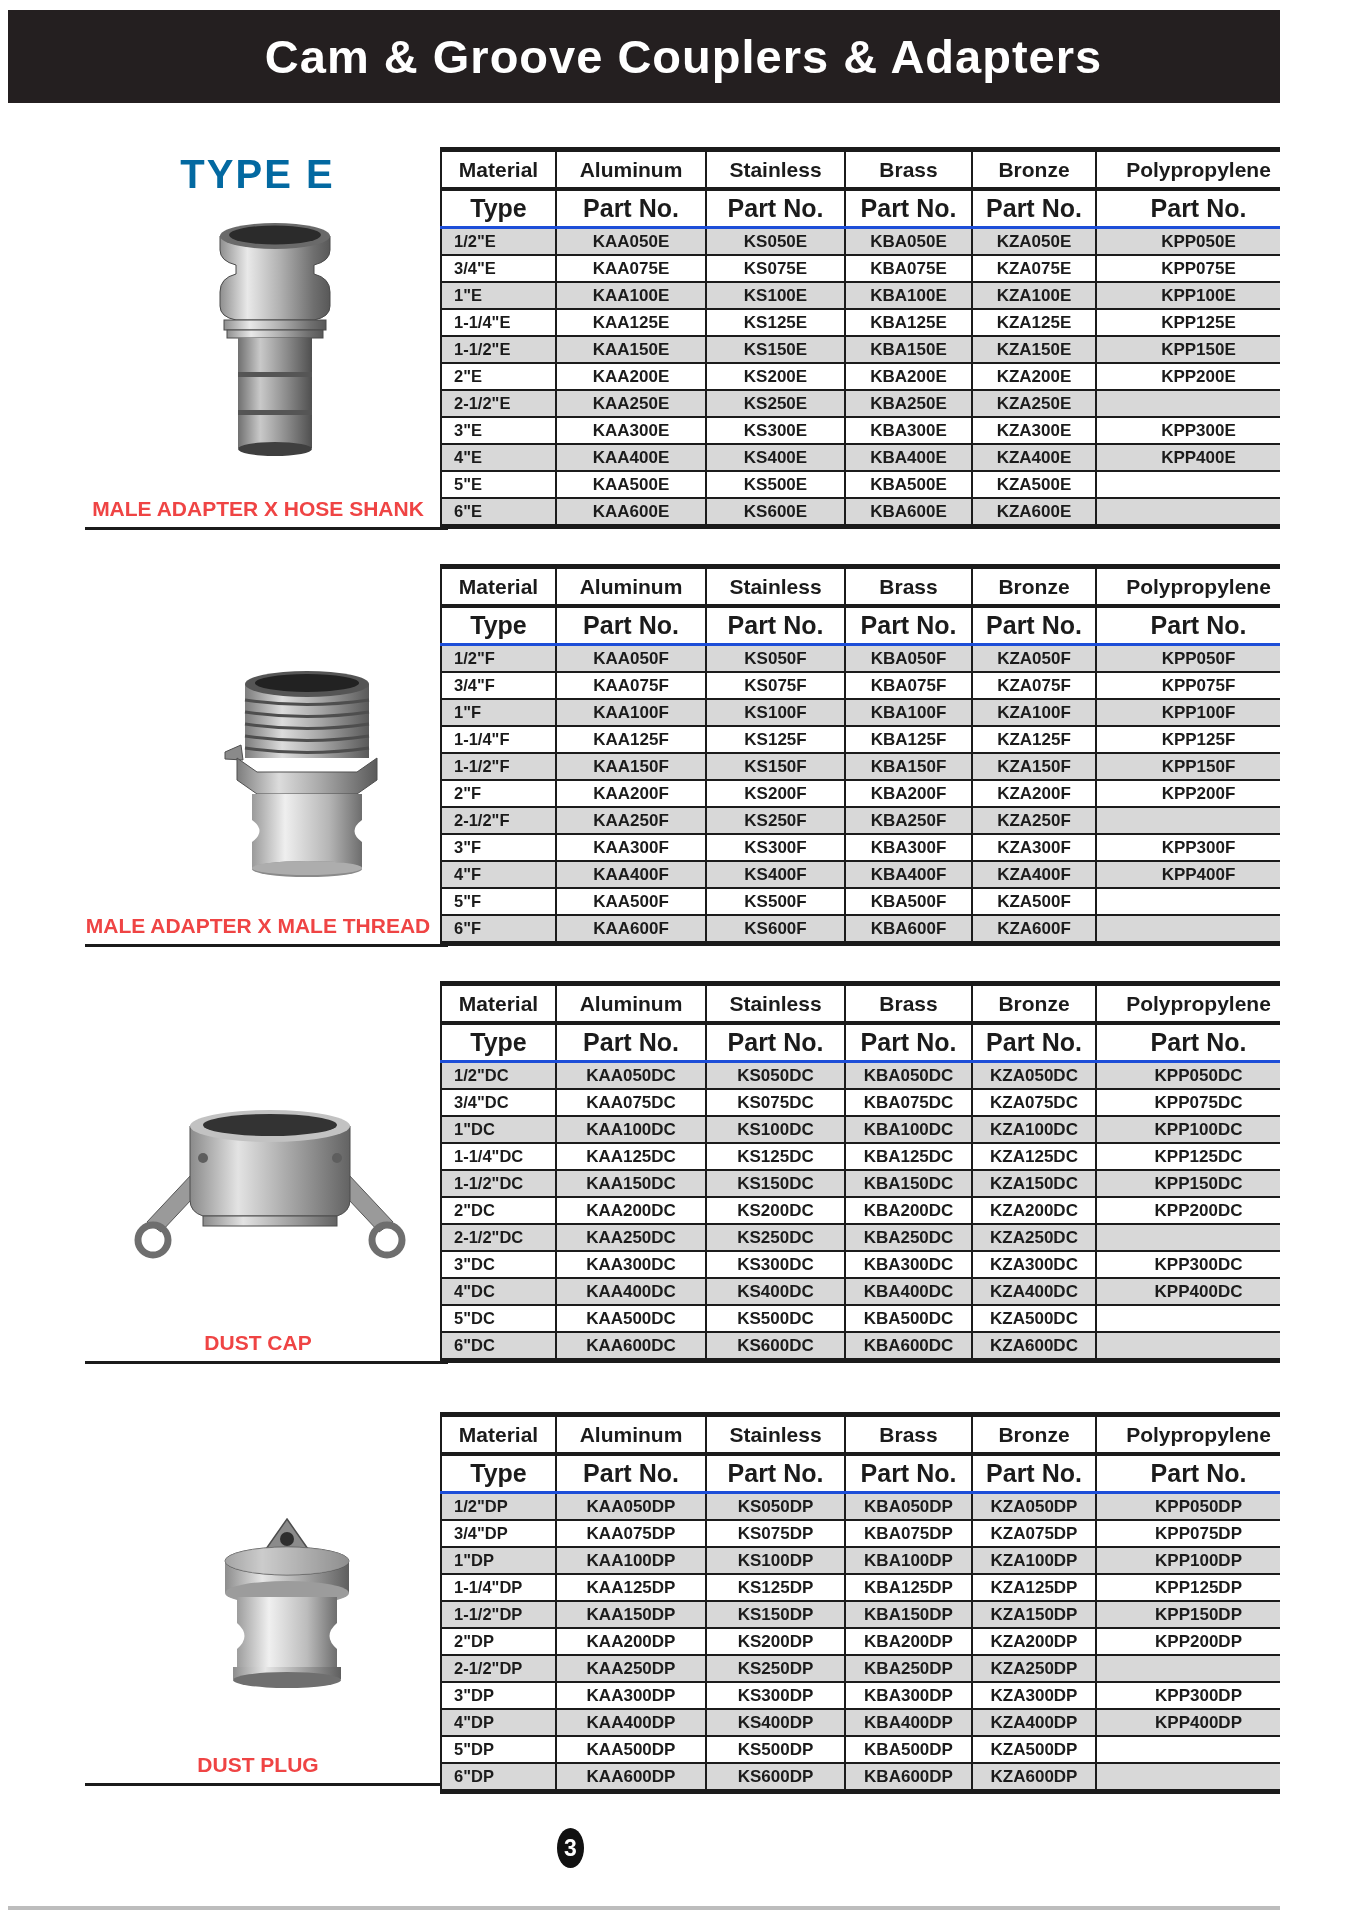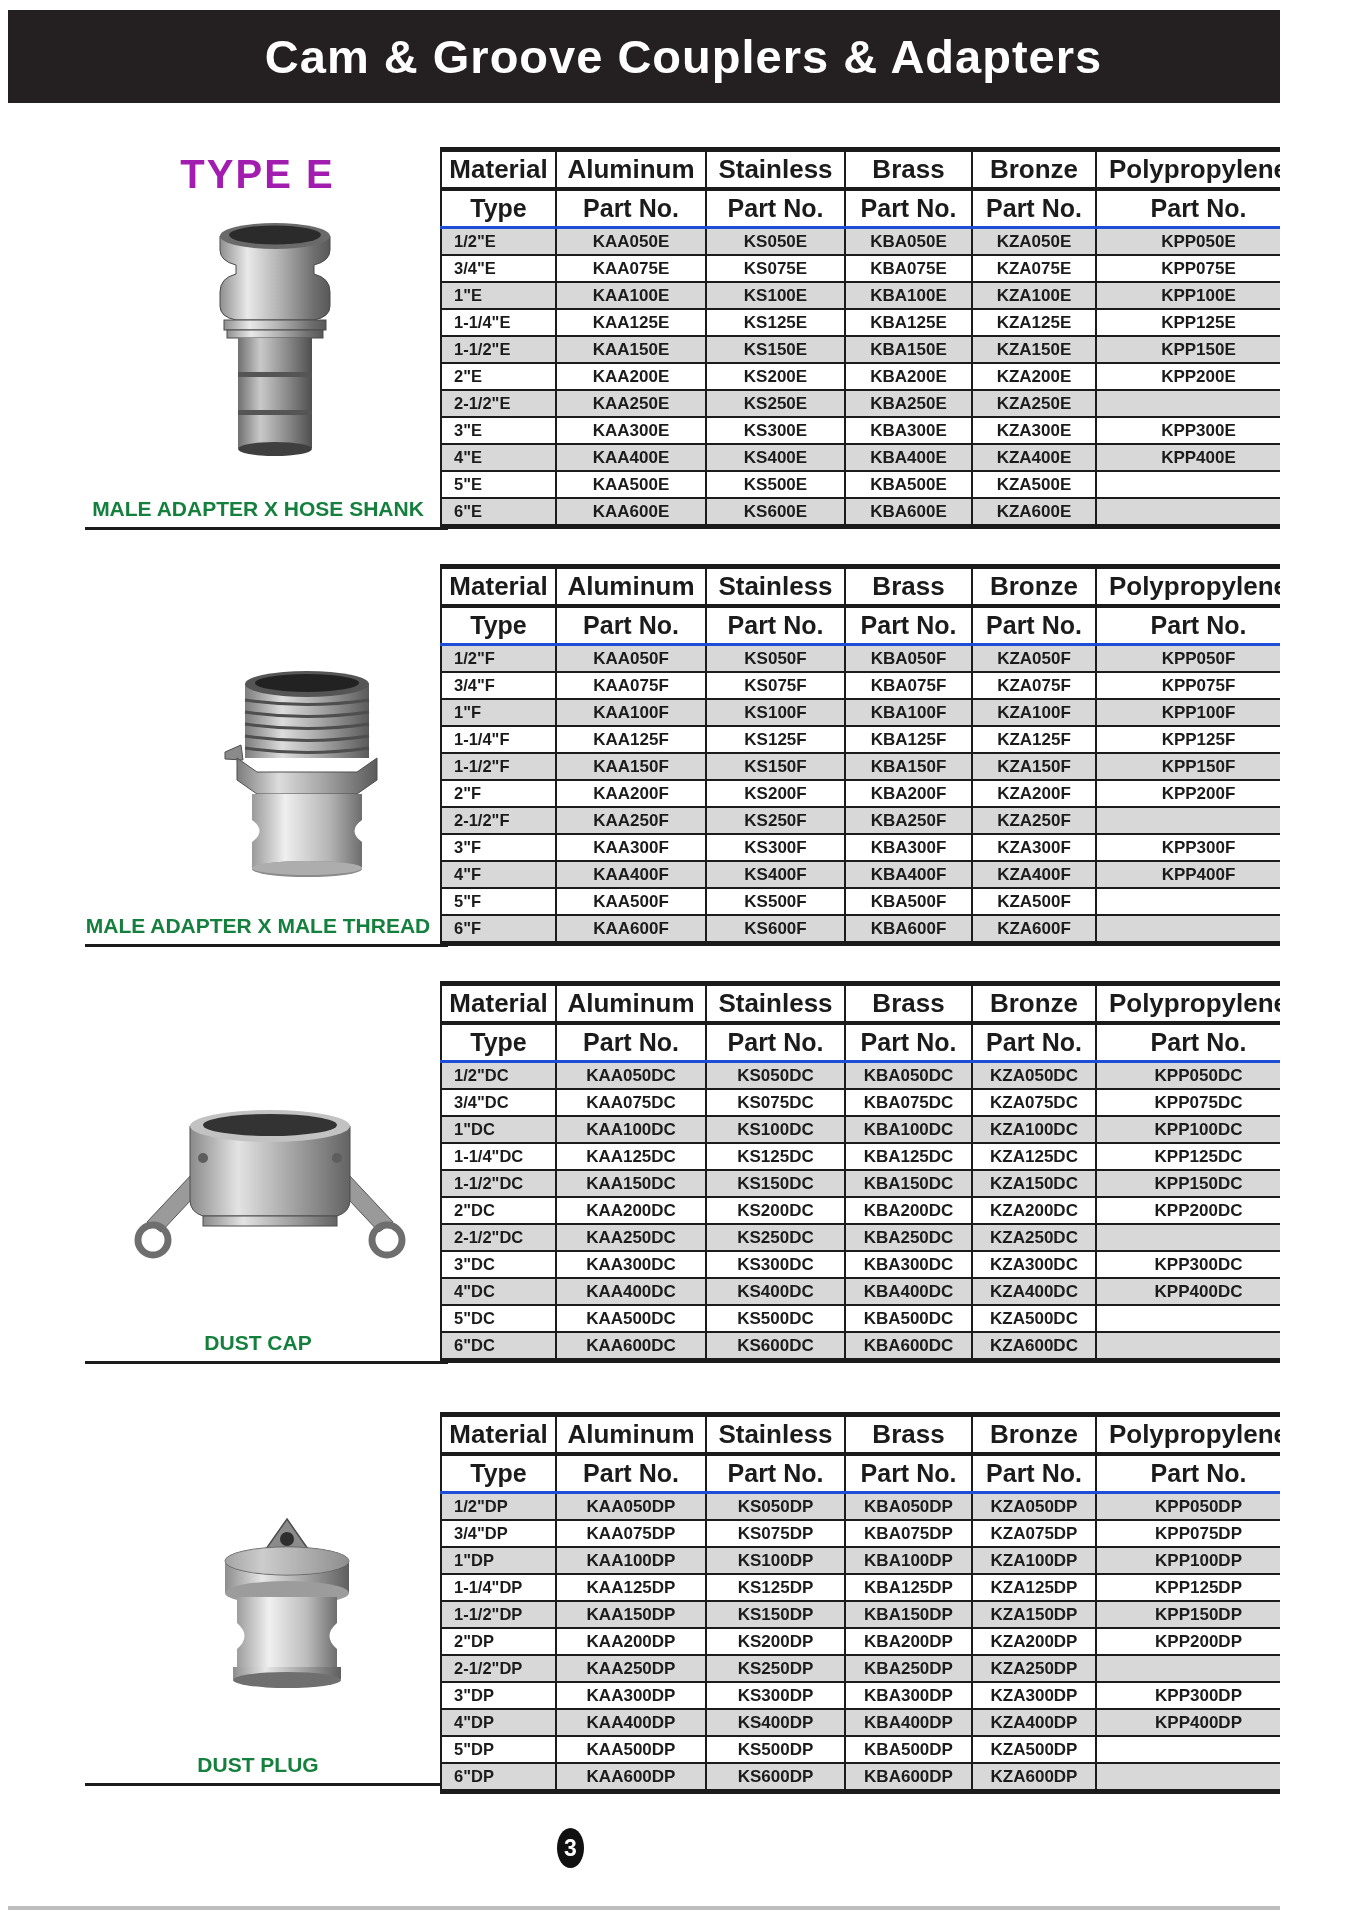--- a/index.html
+++ b/index.html
@@ -2,30 +2,30 @@
 <html><head>
 <meta charset="utf-8">
 <style>
   html,body{margin:0;padding:0;background:#ffffff;}
   .page{position:relative;width:1280px;height:1920px;background:#ffffff;
         font-family:"Liberation Sans",sans-serif;color:#1b1b1b;overflow:hidden;}
   .title-bar{position:absolute;left:8px;top:10px;width:1351px;height:93px;
         background:#241f20;display:flex;align-items:center;justify-content:center;}
   .title-bar span{color:#ffffff;font-size:47px;font-weight:bold;letter-spacing:1px;}
   .type-title{position:absolute;left:65px;width:385px;text-align:center;
-        font-size:40px;font-weight:800;letter-spacing:2px;color:#a21caf;}
+        font-size:40px;font-weight:800;letter-spacing:2px;color:#0369a1;}
   .caption{position:absolute;left:70px;width:376px;text-align:center;
-        font-size:21px;font-weight:bold;color:#15803d;}
+        font-size:21px;font-weight:bold;color:#ef4444;}
   .caption-rule{position:absolute;left:85px;width:363px;height:3px;background:#1b1b1b;}
   .figure{position:absolute;}
   .tbl{position:absolute;left:440px;}
   .tbl table{border-collapse:collapse;table-layout:fixed;width:860px;}
   .tbl th,.tbl td{border:2px solid #1b1b1b;padding:0;font-weight:bold;
         text-align:center;overflow:hidden;white-space:nowrap;}
-  .tbl tr.hdr1 th{height:35px;font-size:26px;border-top:5px solid #1b1b1b;
+  .tbl tr.hdr1 th{height:35px;font-size:21px;border-top:5px solid #1b1b1b;
         border-bottom:4px solid #1b1b1b;}
   .tbl tr.hdr2 th{height:35px;font-size:25px;border-bottom:3px solid #1d4ed8;}
   .tbl tbody td{height:25px;font-size:17px;}
   .tbl tbody td.size{text-align:left;padding-left:12px;font-size:16.5px;}
   .tbl tbody tr.shade td{background:#d8d8d8;}
   .tbl tbody tr:last-child td{border-bottom:5px solid #1b1b1b;}
   .page-num{position:absolute;left:557px;top:1828px;width:27px;height:40px;
         background:#111111;border-radius:50%;color:#ffffff;display:flex;
         align-items:center;justify-content:center;font-size:23px;font-weight:bold;}
   .edge-right{position:absolute;left:1359px;top:30px;width:3px;height:1880px;background:#bdbdbd;}

